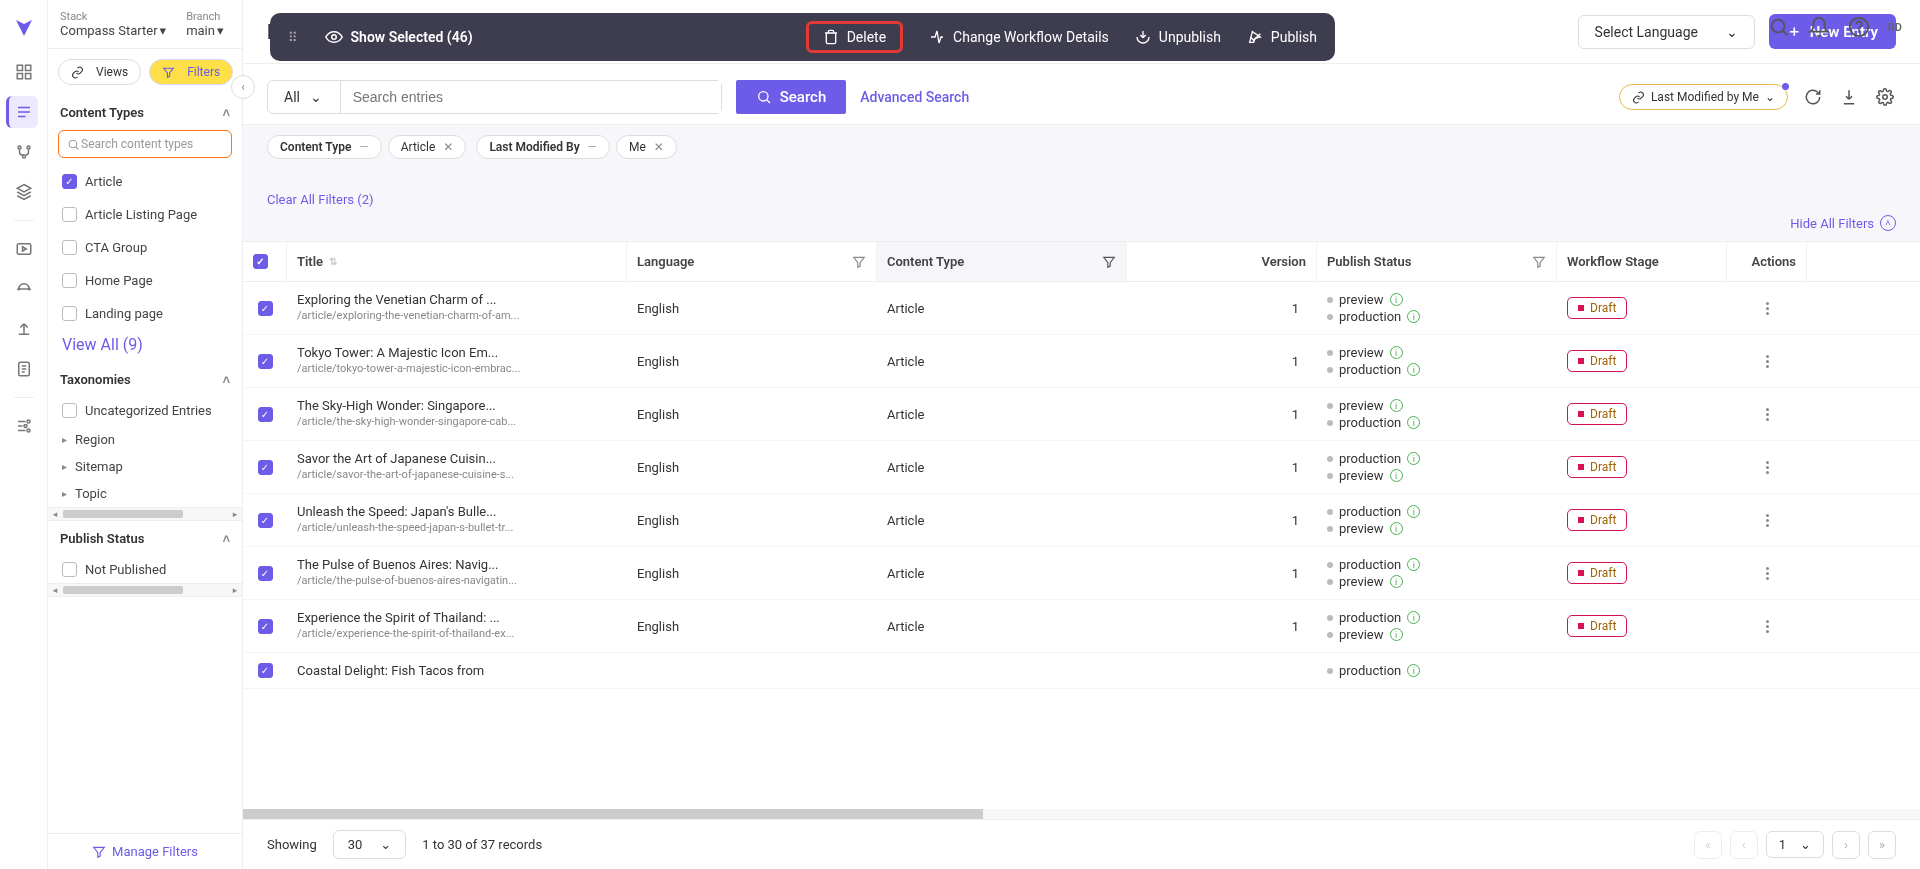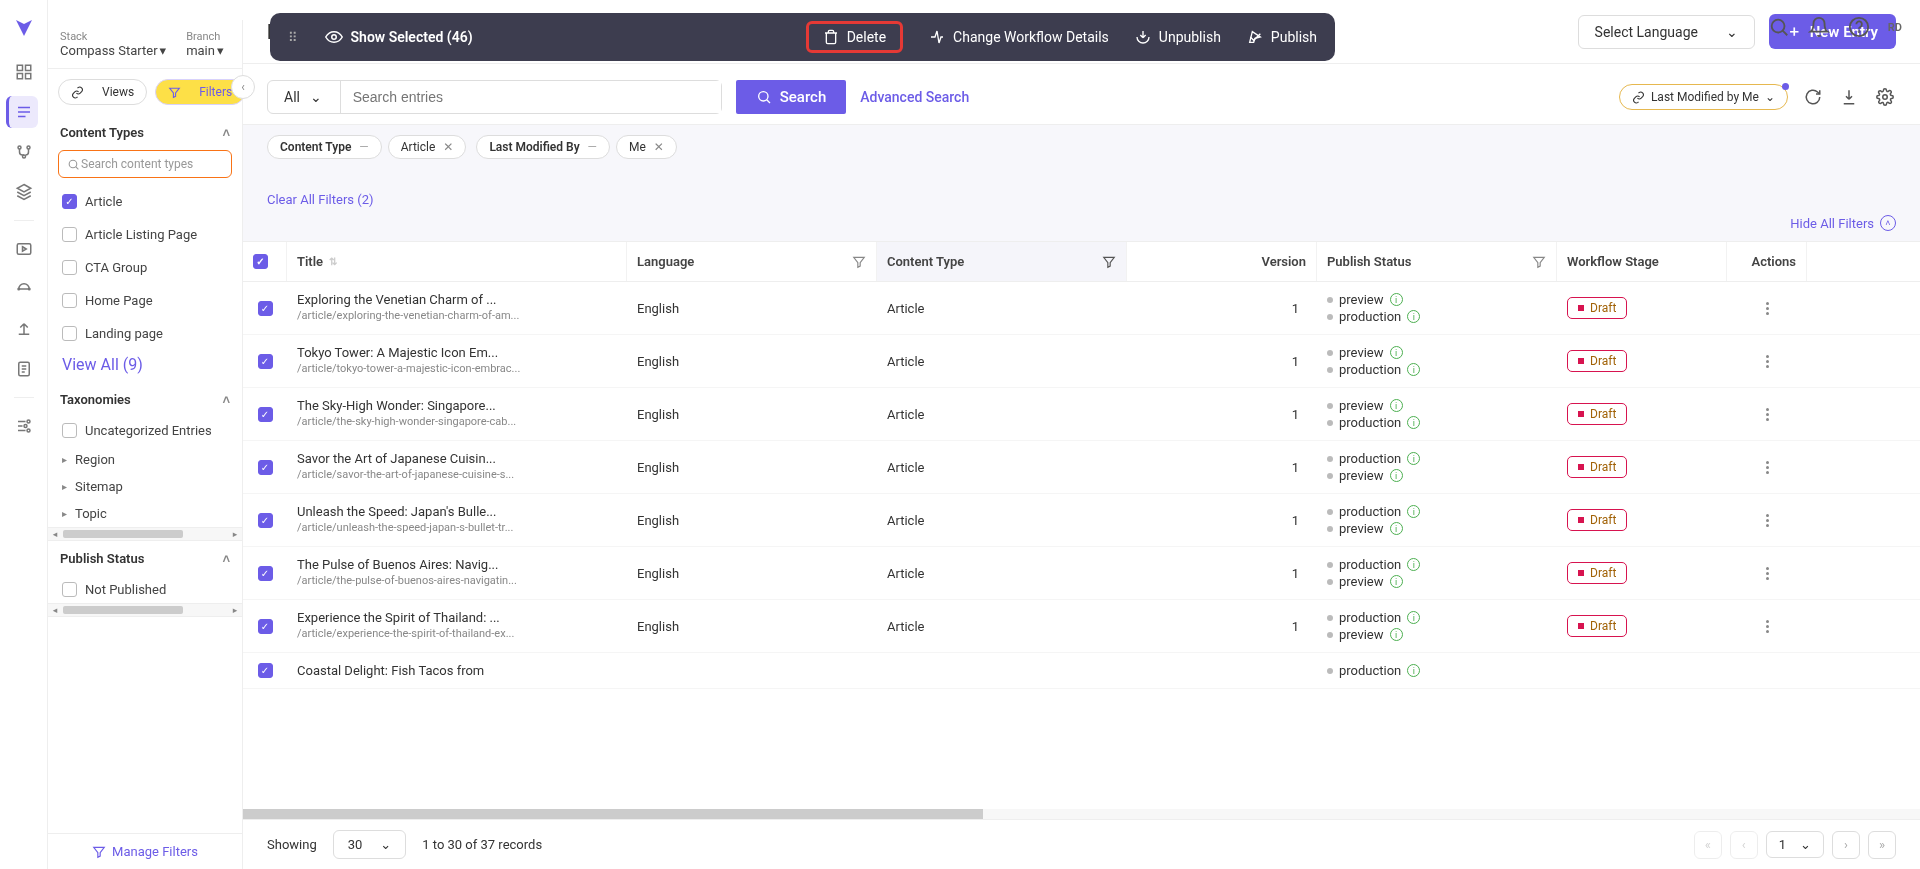--- a/index.html
+++ b/index.html
@@ -7,28 +7,28 @@
 .root { display: flex; height: 869px; width: 1920px; position: relative; }
 
 
 .nav-rail { width: 48px; background: #fff; border-right: 1px solid #eee; display: flex; flex-direction: column; align-items: center; padding-top: 16px; gap: 8px; }
 .nav-rail .logo { width: 24px; height: 24px; color: #6c5ce7; margin-bottom: 8px;}
 .nav-rail .rail-item { width: 32px; height: 32px; display:flex; align-items:center; justify-content:center; border-radius:6px; color:#777; cursor:pointer; }
 .nav-rail .rail-item.active { background:#ece9fc; color:#6c5ce7; border-left:3px solid #6c5ce7; margin-left:-3px; }
 .nav-rail .sep { width: 20px; border-top:1px solid #eee; margin:4px 0;}
 
 
-.sidebar { width: 195px; background: #fff; border-right:1px solid #eee; display:flex; flex-direction:column;margin-top:20px; }
+.sidebar { width: 195px; background: #fff; border-right:1px solid #eee; display:flex; flex-direction:column; }
 .sidebar-header { display:flex; gap: 20px; padding: 10px 12px; border-bottom:1px solid #eee; }
 .sidebar-header .group small{ font-size:11px; color:#888; display:block; }
 .sidebar-header .group span{ font-size:13px; color:#444; }
 .sidebar-header .chev{ font-size:9px; color:#888; margin-left:2px;}
 
 .chip-row { display:flex; gap:8px; padding:10px;}
-.chip { border:1px solid #ddd; border-radius:16px; padding:5px 12px; display:flex; align-items:center; gap:18px; font-size:12px; cursor:pointer;text-align:right; }
+.chip { border:1px solid #ddd; border-radius:16px; padding:5px 12px; display:flex; align-items:center; gap:12px; font-size:12px; cursor:pointer;text-align:right; }
 .chip.filter { background:#fde047; border-color:#d8d2fb; color:#6c5ce7;}
 
 .panel-hd { display:flex; justify-content:space-between; align-items:center; padding:10px 12px; font-weight:600; font-size:13px; color:#333;}
 .panel-hd .chev{ color:#888;}
 .search-ct { margin:0 10px 10px; border:1px solid #f97316; border-radius:6px; padding:6px 8px; display:flex; align-items:center; gap:1px; color:#999; font-size:12px;}
 
 .ctype-list { padding:0 10px; display:flex; flex-direction:column; gap:6px;}
 .ctype-item { display:flex; align-items:center; gap:8px; padding:6px 4px; font-size:13px; color:#444; cursor:pointer;}
 .cbox{ width:15px; height:15px; border:1.5px solid #bbb; border-radius:3px; display:inline-flex; align-items:center; justify-content:center; background:#fff; flex-shrink:0;}
 .cbox.checked{ background:#6c5ce7; border-color:#6c5ce7; color:#fff; font-size:10px;}

